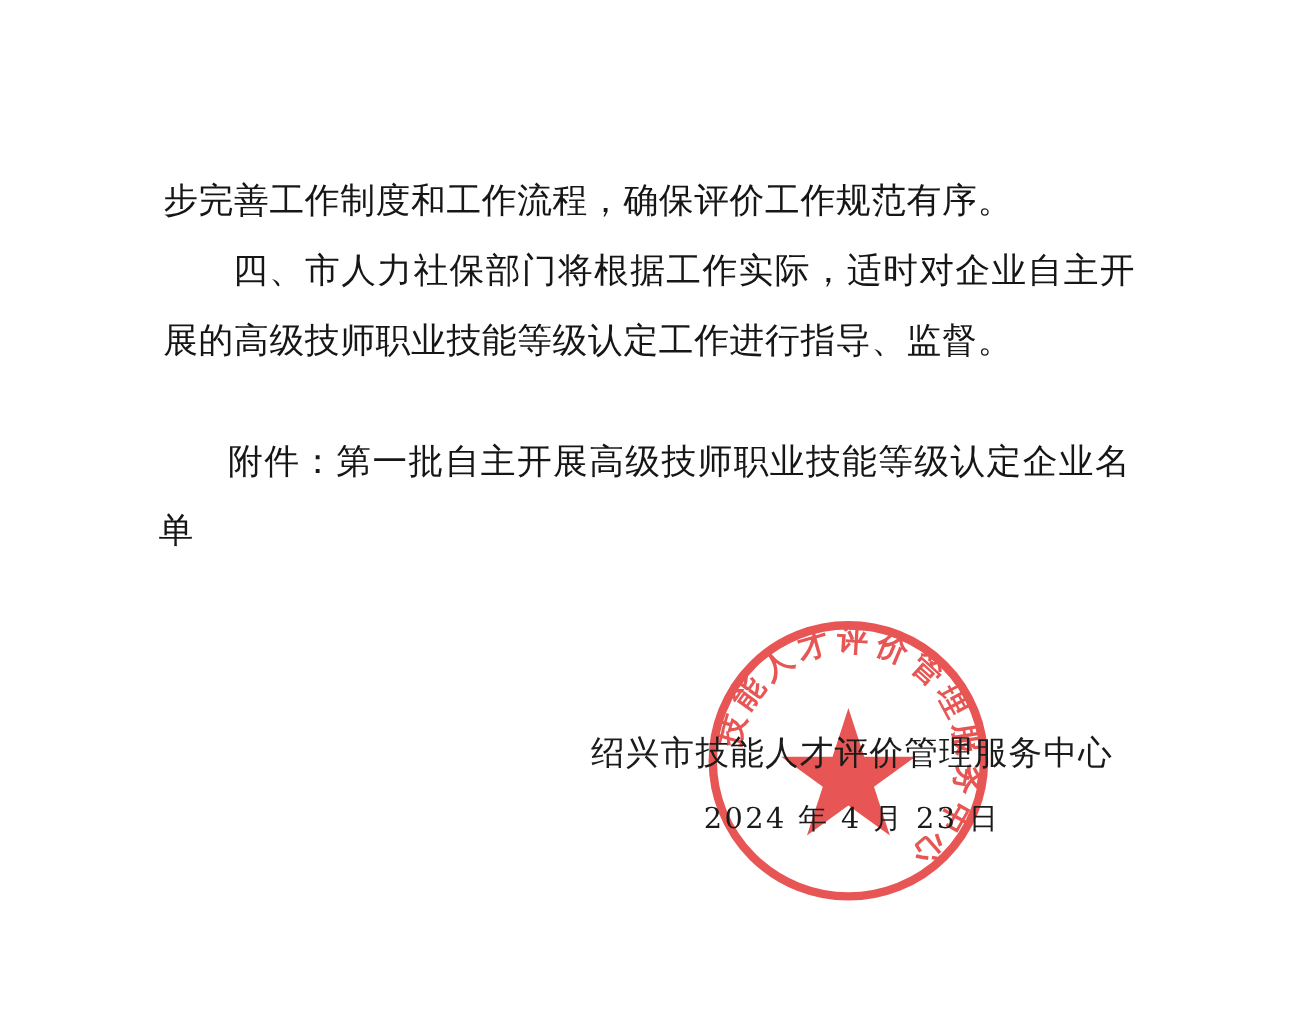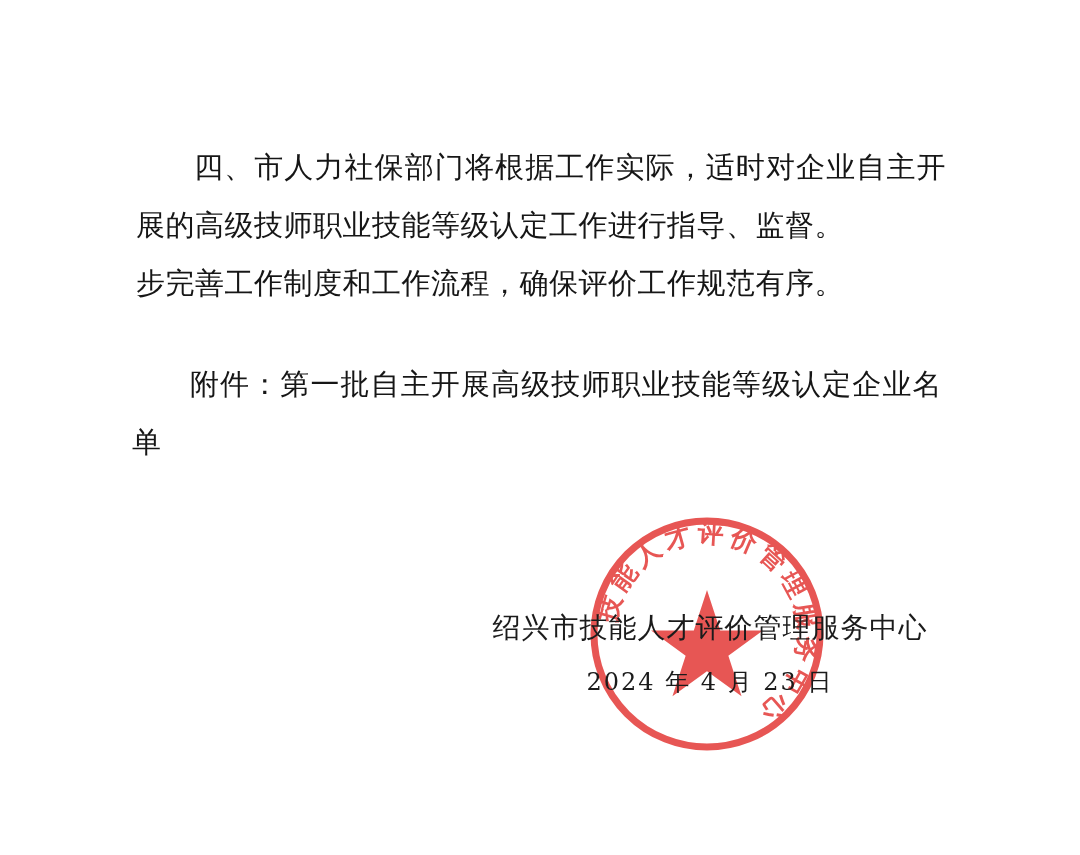--- a/index.html
+++ b/index.html
@@ -89,22 +89,22 @@
     display: block;
     opacity: 0.82;
   }
 </style>
 </head>
 <body>
 
 <div class="page">
 
   <div class="body-text">
+    <p class="para">步完善工作制度和工作流程，确保评价工作规范有序。</p>
     <p class="para indent">四、市人力社保部门将根据工作实际，适时对企业自主开展的高级技师职业技能等级认定工作进行指导、监督。</p>
-    <p class="para">步完善工作制度和工作流程，确保评价工作规范有序。</p>
   </div>
 
   <div class="attachment">
     <p class="para indent">附件：第一批自主开展高级技师职业技能等级认定企业名单</p>
   </div>
 
   <div class="seal">
     <svg viewBox="0 0 240 240" xmlns="http://www.w3.org/2000/svg">
       <defs>
         <path id="sealArc" d="M 120,120 m -92,0 a 92,92 0 1,1 184,0 a 92,92 0 1,1 -184,0"></path>

